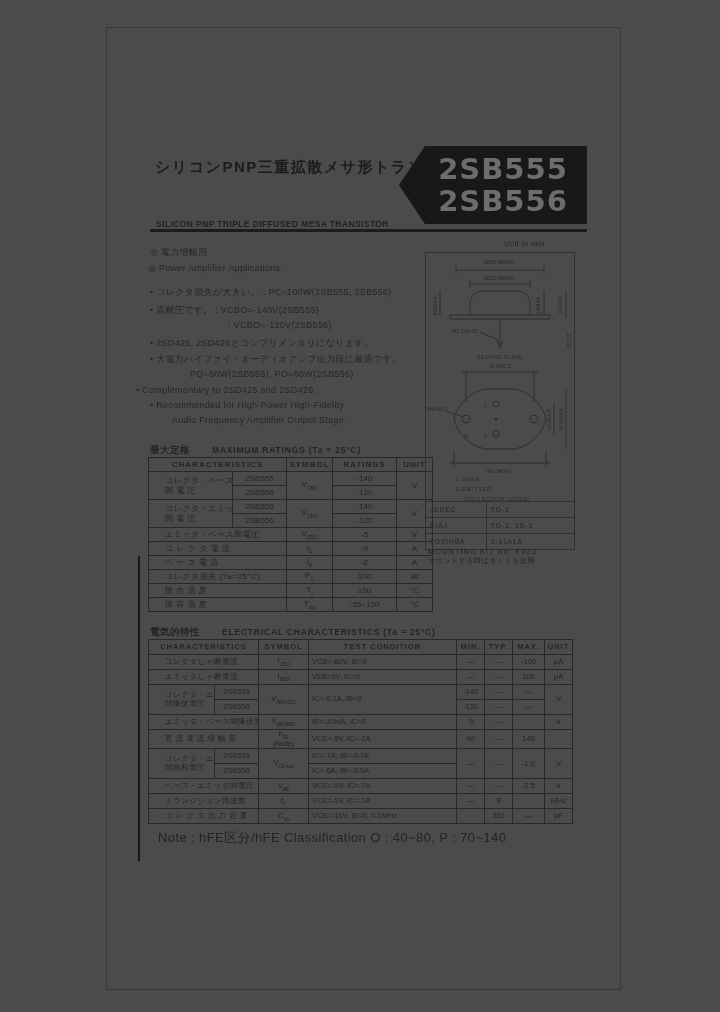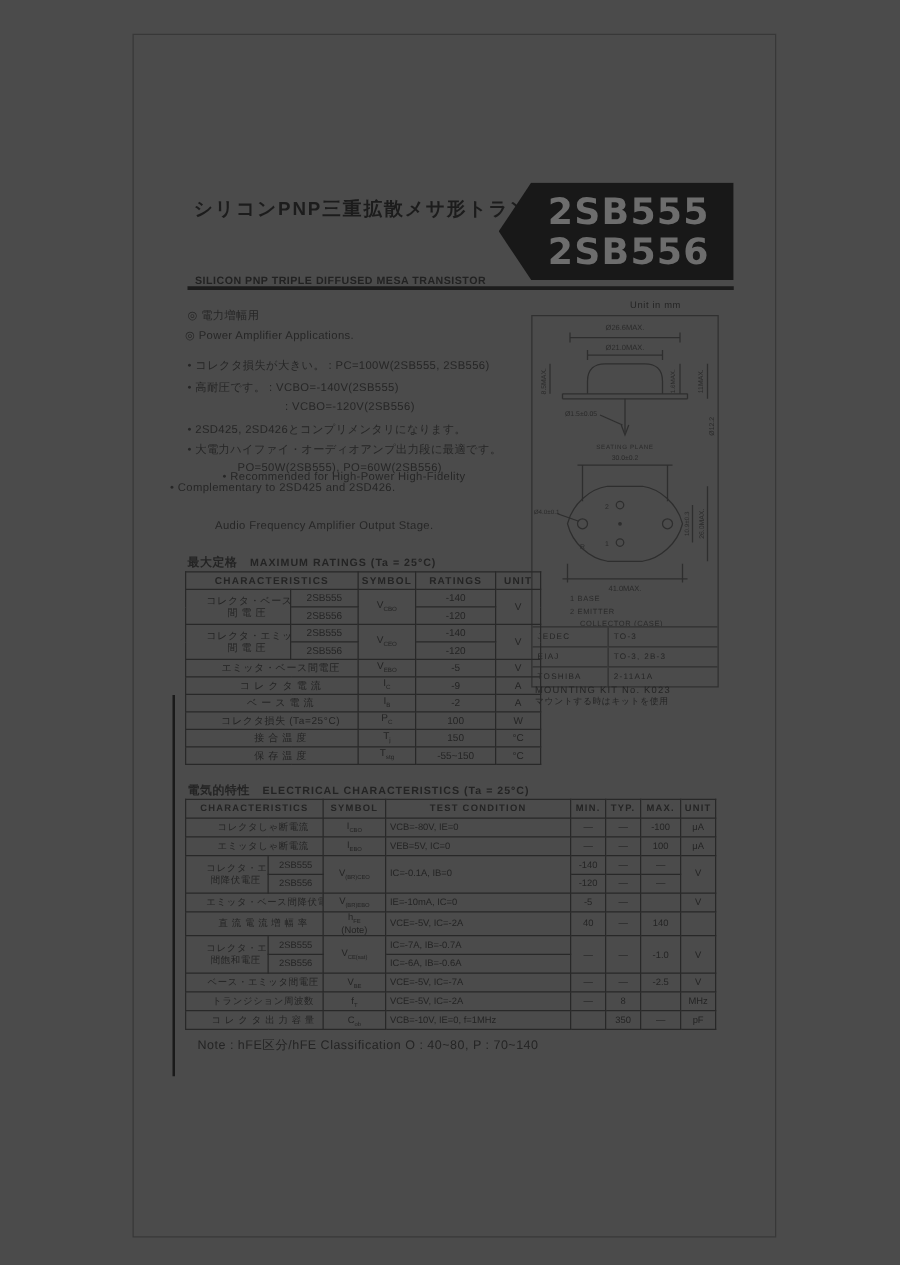--- a/index.html
+++ b/index.html
@@ -27,32 +27,32 @@
   #unit-note{left:504px;top:239px;font-size:7.5px;letter-spacing:0.5px;}
   #pkg-box{left:425px;top:252px;width:148px;height:296px;border:1px solid #303030;}
   #codes{position:absolute;left:0;bottom:0;width:100%;border-collapse:collapse;table-layout:fixed;
          font-size:6.5px;letter-spacing:1px;color:#242424;}
   #codes td{border-top:1px solid #303030;height:15px;padding:0 4px;white-space:nowrap;overflow:hidden;}
   #codes td+td{border-left:1px solid #303030;}
   #mount-jp{left:428px;top:556px;font-size:7px;letter-spacing:0.5px;}
   #mount-en{left:428px;top:547px;font-size:7.5px;letter-spacing:1px;}
   
   .sec-title{font-size:9.5px;font-weight:bold;letter-spacing:0.5px;white-space:nowrap;}
-  .sec-title .en{margin-left:10px;font-size:8.5px;letter-spacing:0.8px;}
+  .sec-title .en{margin-left:22px;font-size:8.5px;letter-spacing:0.8px;}
   .dtable{position:absolute;border-collapse:collapse;table-layout:fixed;color:#242424;}
   .dtable td{border:1px solid #282828;text-align:center;padding:0 2px;overflow:hidden;line-height:1.15;white-space:nowrap;}
   #t1{left:148px;top:457px;width:284px;font-size:8px;}
   #t1 td{height:13px;}
   #t2{left:148px;top:639px;width:424px;font-size:7.5px;}
   #t2 td{height:14px;}
-  .dtable td.jp{text-align:center;padding-left:16px;letter-spacing:0.5px;}
+  .dtable td.jp{text-align:left;padding-left:16px;letter-spacing:0.5px;}
   .dtable td.hd{font-weight:bold;letter-spacing:1px;text-align:center;}
   .dtable td.cond{text-align:left;padding-left:3px;letter-spacing:0;}
   .dtable sub{font-size:0.62em;letter-spacing:0;}
-  #t2-note{left:158px;top:829px;font-size:10px;letter-spacing:0.4px;}
+  #t2-note{left:158px;top:829px;font-size:13px;letter-spacing:0.4px;}
   
   #pkg-svg text{fill:#2a2a2a;font-family:"Liberation Sans",sans-serif;}
   #pkg-svg .ln{stroke:#2e2e2e;stroke-width:1;fill:none;}
   #artifact{left:138px;top:556px;width:2px;height:305px;background:#1a1a1a;}
 </style>
 </head>
 <body>
 
 <div class="abs" id="page-frame"></div>
 <div class="abs" id="artifact"></div>
@@ -67,21 +67,21 @@
 
 <div class="abs feat" style="left:150px;top:246px;">◎ 電力増幅用</div>
 <div class="abs feat" style="left:148px;top:263px;">◎ Power Amplifier Applications.</div>
 <div class="abs feat" style="left:150px;top:286px;text-align:center;">• コレクタ損失が大きい。 : PC=100W(2SB555, 2SB556)</div>
 <div class="abs feat" style="left:150px;top:304px;">• 高耐圧です。 : VCBO=-140V(2SB555)</div>
 <div class="abs feat" style="left:228px;top:320px;">: VCBO=-120V(2SB556)</div>
 <div class="abs feat" style="left:150px;top:337px;">• 2SD425, 2SD426とコンプリメンタリになります。</div>
 <div class="abs feat" style="left:150px;top:353px;">• 大電力ハイファイ・オーディオアンプ出力段に最適です。</div>
 <div class="abs feat" style="left:190px;top:369px;">PO=50W(2SB555), PO=60W(2SB556)</div>
 <div class="abs feat" style="left:136px;top:385px;">• Complementary to 2SD425 and 2SD426.</div>
-<div class="abs feat" style="left:150px;top:376px;margin-left:28px;">• Recommended for High-Power High-Fidelity</div>
+<div class="abs feat" style="left:150px;top:400px;">• Recommended for High-Power High-Fidelity</div>
 <div class="abs feat" style="left:172px;top:415px;">Audio Frequency Amplifier Output Stage.</div>
 
 <div class="abs" id="unit-note">Unit in mm</div>
 <div class="abs" id="pkg-box">
   <svg id="pkg-svg" width="148" height="248" viewBox="0 0 148 248">
 
     <g class="ln">
       <line x1="30" y1="17" x2="118" y2="17"></line>
       <line x1="30" y1="13" x2="30" y2="21"></line>
       <line x1="118" y1="13" x2="118" y2="21"></line>

